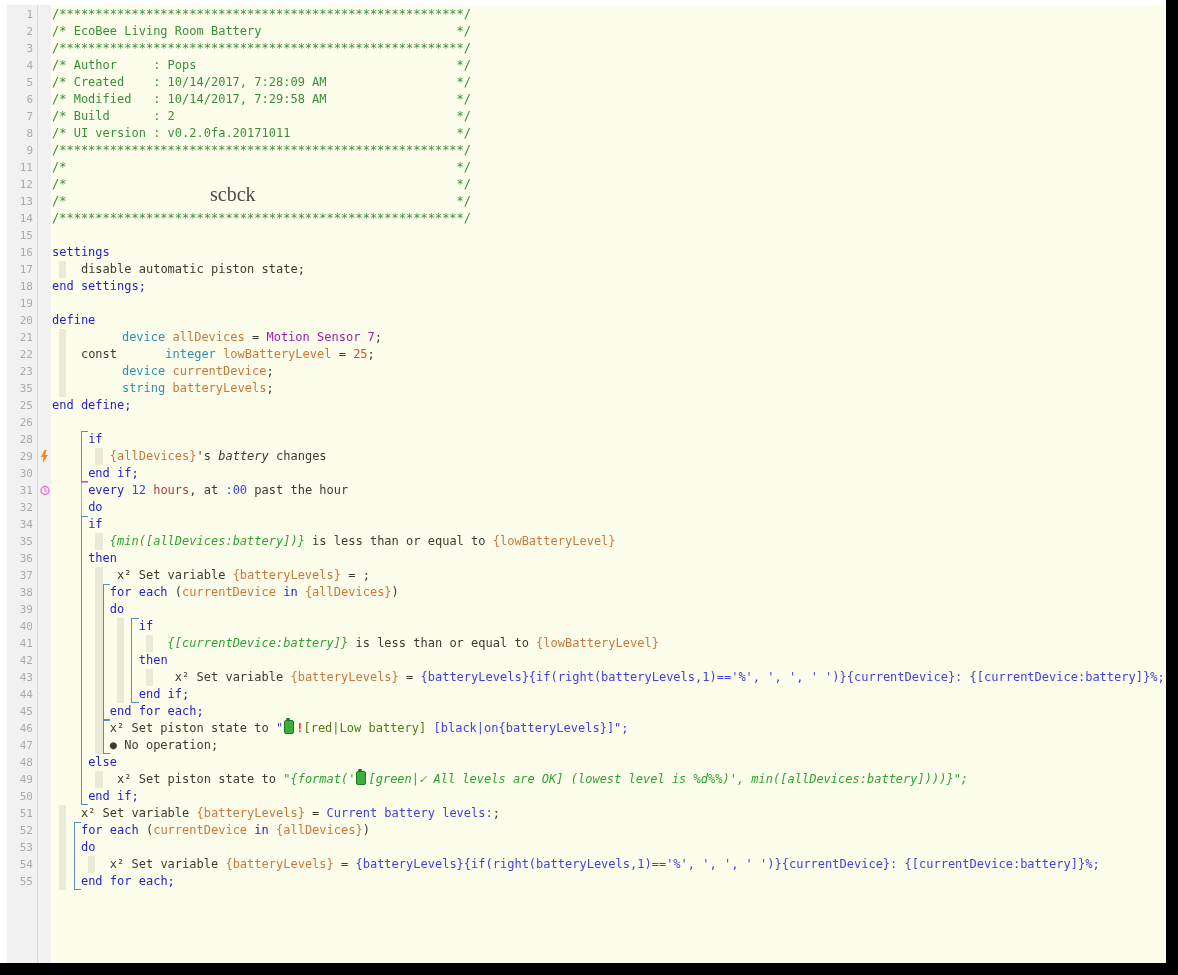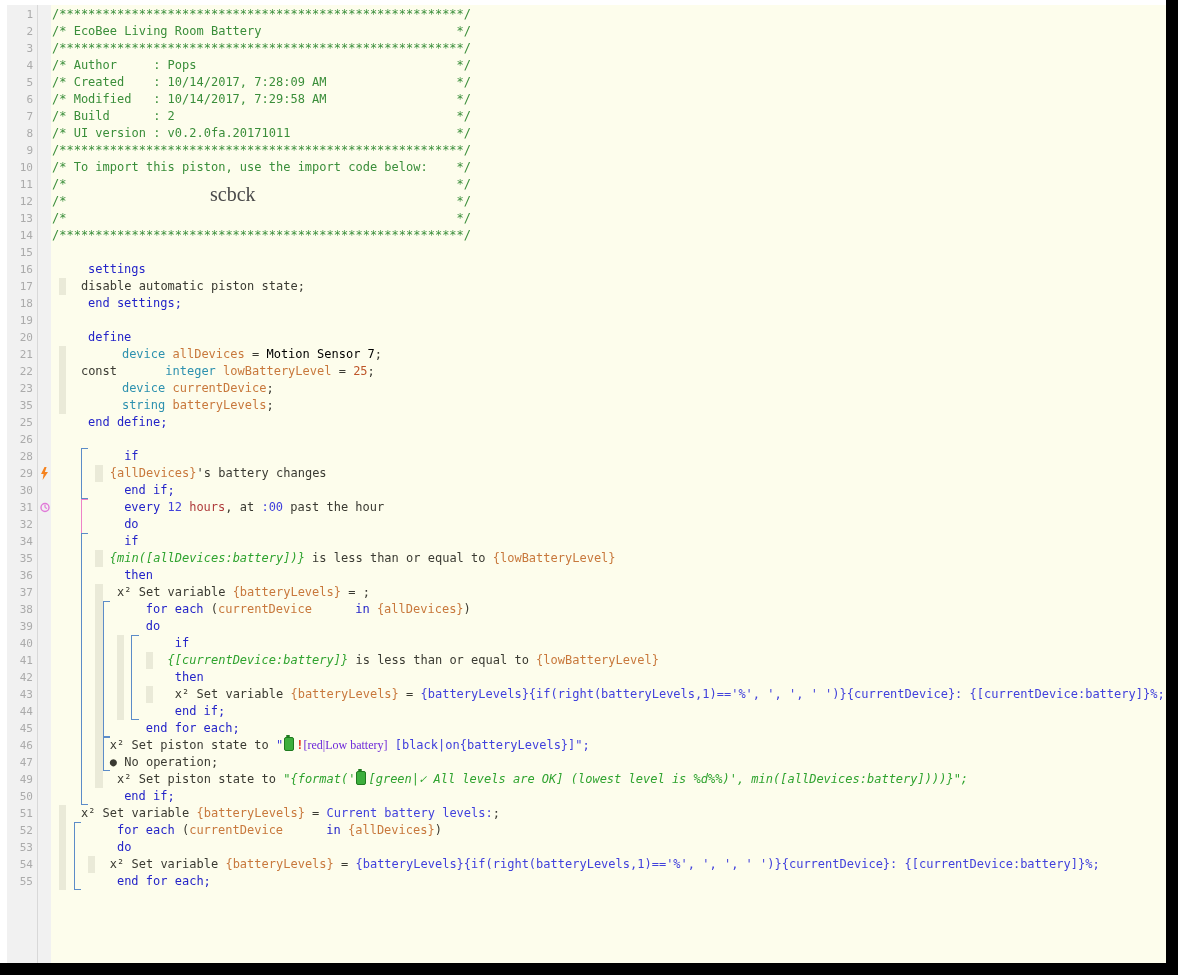--- a/index.html
+++ b/index.html
@@ -18,31 +18,31 @@
   .iconcol-bg{position:absolute;left:31px;top:0;width:13px;height:100%;background:#F1F1F1;}
   #rows{position:absolute;left:0;top:1px;width:100%;}
   .row{display:flex;height:17px;line-height:17px;font-size:12px;}
   .ln{flex:none;width:26px;padding-right:5px;text-align:right;
       color:#ABABAB;font-size:11px;}
   .ic{flex:none;width:14px;position:relative;}
   .ic svg{position:absolute;left:2px;top:2px;}
   .content{flex:1;white-space:pre;color:#3A3A32;}
   
   .cmt{color:#3A8E3A;}
-  .kw{color:#2424C8;margin-left:36px;}
+  .kw{color:#2424C8;}
   .st{color:#3A3A32;}
-  .it{color:#3A3A32;}
+  .it{color:#3A3A32;font-style:italic;}
   .var{color:#C8783C;margin-top:16px;}
   .typ{color:#2D91AF;margin-left:41px;}
-  .dev{color:#000000;margin-top:16px;}
+  .dev{color:#a21caf;margin-top:16px;}
   .num{color:#BE5528;}
   .mar{color:#AF3C3C;}
   .xb{color:#4141DC;}
   .g{color:#2FA32F;font-style:italic;}
-  .red{color:#6d28d9;font-family:Liberation Serif, serif;}
+  .red{color:#4d7c0f;}
   
   .gd{display:inline-block;width:1ch;height:17px;background:#EAEAD8;vertical-align:top;}
   
   .bV,.bT,.bL{display:inline-block;width:1ch;height:17px;vertical-align:top;
     box-sizing:border-box;border-left:1px solid #5C8CC8;}
   .bT{border-top:1px solid #5C8CC8;}
   .bL{border-bottom:1px solid #5C8CC8;}
   
   .pV,.pT,.pL{display:inline-block;width:1ch;height:17px;vertical-align:top;
     box-sizing:border-box;border-left:1px solid #EE82C8;}
@@ -106,25 +106,20 @@
         <div class="ln">8</div>
         <div class="ic"></div>
         <div class="content"><span class="cmt">/* UI version : v0.2.0fa.20171011                       */</span></div>
       </div>
       <div class="row">
         <div class="ln">9</div>
         <div class="ic"></div>
         <div class="content"><span class="cmt">/********************************************************/</span></div>
       </div>
       <div class="row">
-        <div class="ln">10</div>
-        <div class="ic"></div>
-        <div class="content"><span class="cmt">/* To import this piston, use the import code below:    */</span></div>
-      </div>
-      <div class="row">
         <div class="ln">11</div>
         <div class="ic"></div>
         <div class="content"><span class="cmt">/*                                                      */</span></div>
       </div>
       <div class="row">
         <div class="ln">12</div>
         <div class="ic"></div>
         <div class="content"><span class="cmt">/*                                                      */</span></div>
       </div>
       <div class="row">
@@ -296,20 +291,25 @@
         <div class="ln">46</div>
         <div class="ic"></div>
         <div class="content"><span class="sp">    </span><span class="bV"></span><span class="sp"> </span><span class="gd"></span><span class="bT"></span><span class="st">x² Set piston state to </span><span class="xb">"</span><span class="ibatt"></span><span class="iexcl">!</span><span class="red">[red|Low battery]</span><span class="xb"> [black|on{batteryLevels}]";</span></div>
       </div>
       <div class="row">
         <div class="ln">47</div>
         <div class="ic"></div>
         <div class="content"><span class="sp">    </span><span class="bV"></span><span class="sp"> </span><span class="gd"></span><span class="bL"></span><span class="st">● No operation;</span></div>
       </div>
       <div class="row">
+        <div class="ln">48</div>
+        <div class="ic"></div>
+        <div class="content"><span class="sp">    </span><span class="bV"></span><span class="kw">else</span></div>
+      </div>
+      <div class="row">
         <div class="ln">49</div>
         <div class="ic"></div>
         <div class="content"><span class="sp">    </span><span class="bV"></span><span class="sp"> </span><span class="gd"></span><span class="sp">  </span><span class="st">x² Set piston state to </span><span class="g">"{format('</span><span class="ibatt"></span><span class="g">[green|✓ All levels are OK] (lowest level is %d%%)', min([allDevices:battery])))}";</span></div>
       </div>
       <div class="row">
         <div class="ln">50</div>
         <div class="ic"></div>
         <div class="content"><span class="sp">    </span><span class="bL"></span><span class="kw">end if;</span></div>
       </div>
       <div class="row">

